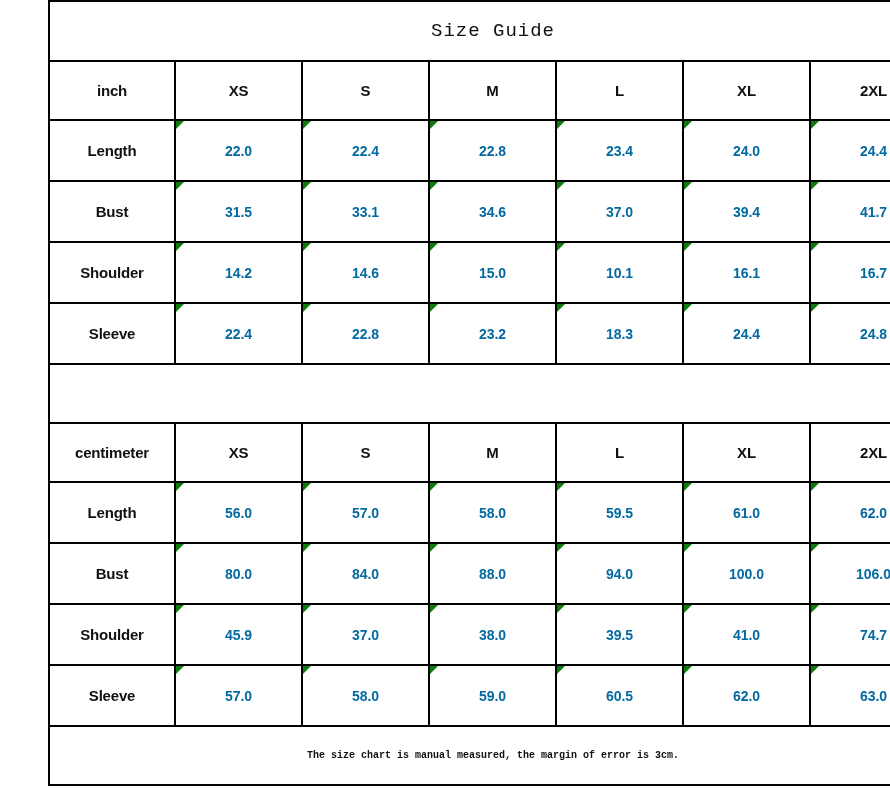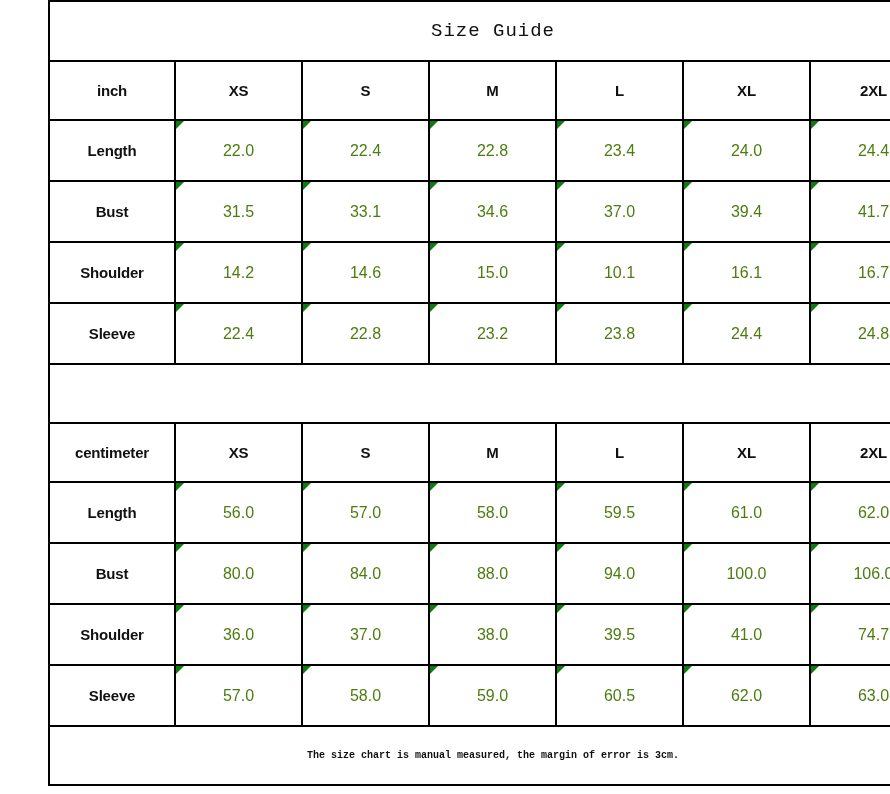--- a/index.html
+++ b/index.html
@@ -25,21 +25,21 @@
   .header-row{height:59px;}
   .header-row th{
     font-size:15px;font-weight:bold;color:#111;letter-spacing:-0.2px;
   }
   .data-row{height:61px;}
   .lbl{
     font-size:15px;font-weight:bold;color:#111;letter-spacing:-0.2px;
   }
   .val{
     position:relative;
-    font-size:16px;font-weight:normal;color:#4d7c0f;
+    font-size:14px;font-weight:bold;color:#0369a1;
   }
   .tri{
     position:absolute;top:0;left:0;display:block;
     width:0;height:0;border-style:solid;
     border-width:8px 8px 0 0;
     border-color:var(--tri-green,#0c7d0c) transparent transparent transparent;
   }
   .spacer-row td{height:59px;}
   .footer-row td{
     height:59px;
@@ -105,21 +105,21 @@
       <td class="val"><i class="tri"></i><span>10.1</span></td>
       <td class="val"><i class="tri"></i><span>16.1</span></td>
       <td class="val"><i class="tri"></i><span>16.7</span></td>
     </tr>
 
     <tr class="data-row">
       <td class="lbl">Sleeve</td>
       <td class="val"><i class="tri"></i><span>22.4</span></td>
       <td class="val"><i class="tri"></i><span>22.8</span></td>
       <td class="val"><i class="tri"></i><span>23.2</span></td>
-      <td class="val"><i class="tri"></i><span>23.8</span></td>
+      <td class="val"><i class="tri"></i><span>18.3</span></td>
       <td class="val"><i class="tri"></i><span>24.4</span></td>
       <td class="val"><i class="tri"></i><span>24.8</span></td>
     </tr>
 
     <tr class="spacer-row">
       <td colspan="7"></td>
     </tr>
 
     <tr class="header-row">
       <th>centimeter</th>
@@ -146,21 +146,21 @@
       <td class="val"><i class="tri"></i><span>80.0</span></td>
       <td class="val"><i class="tri"></i><span>84.0</span></td>
       <td class="val"><i class="tri"></i><span>88.0</span></td>
       <td class="val"><i class="tri"></i><span>94.0</span></td>
       <td class="val"><i class="tri"></i><span>100.0</span></td>
       <td class="val"><i class="tri"></i><span>106.0</span></td>
     </tr>
 
     <tr class="data-row">
       <td class="lbl">Shoulder</td>
-      <td class="val"><i class="tri"></i><span>36.0</span></td>
+      <td class="val"><i class="tri"></i><span>45.9</span></td>
       <td class="val"><i class="tri"></i><span>37.0</span></td>
       <td class="val"><i class="tri"></i><span>38.0</span></td>
       <td class="val"><i class="tri"></i><span>39.5</span></td>
       <td class="val"><i class="tri"></i><span>41.0</span></td>
       <td class="val"><i class="tri"></i><span>74.7</span></td>
     </tr>
 
     <tr class="data-row">
       <td class="lbl">Sleeve</td>
       <td class="val"><i class="tri"></i><span>57.0</span></td>

